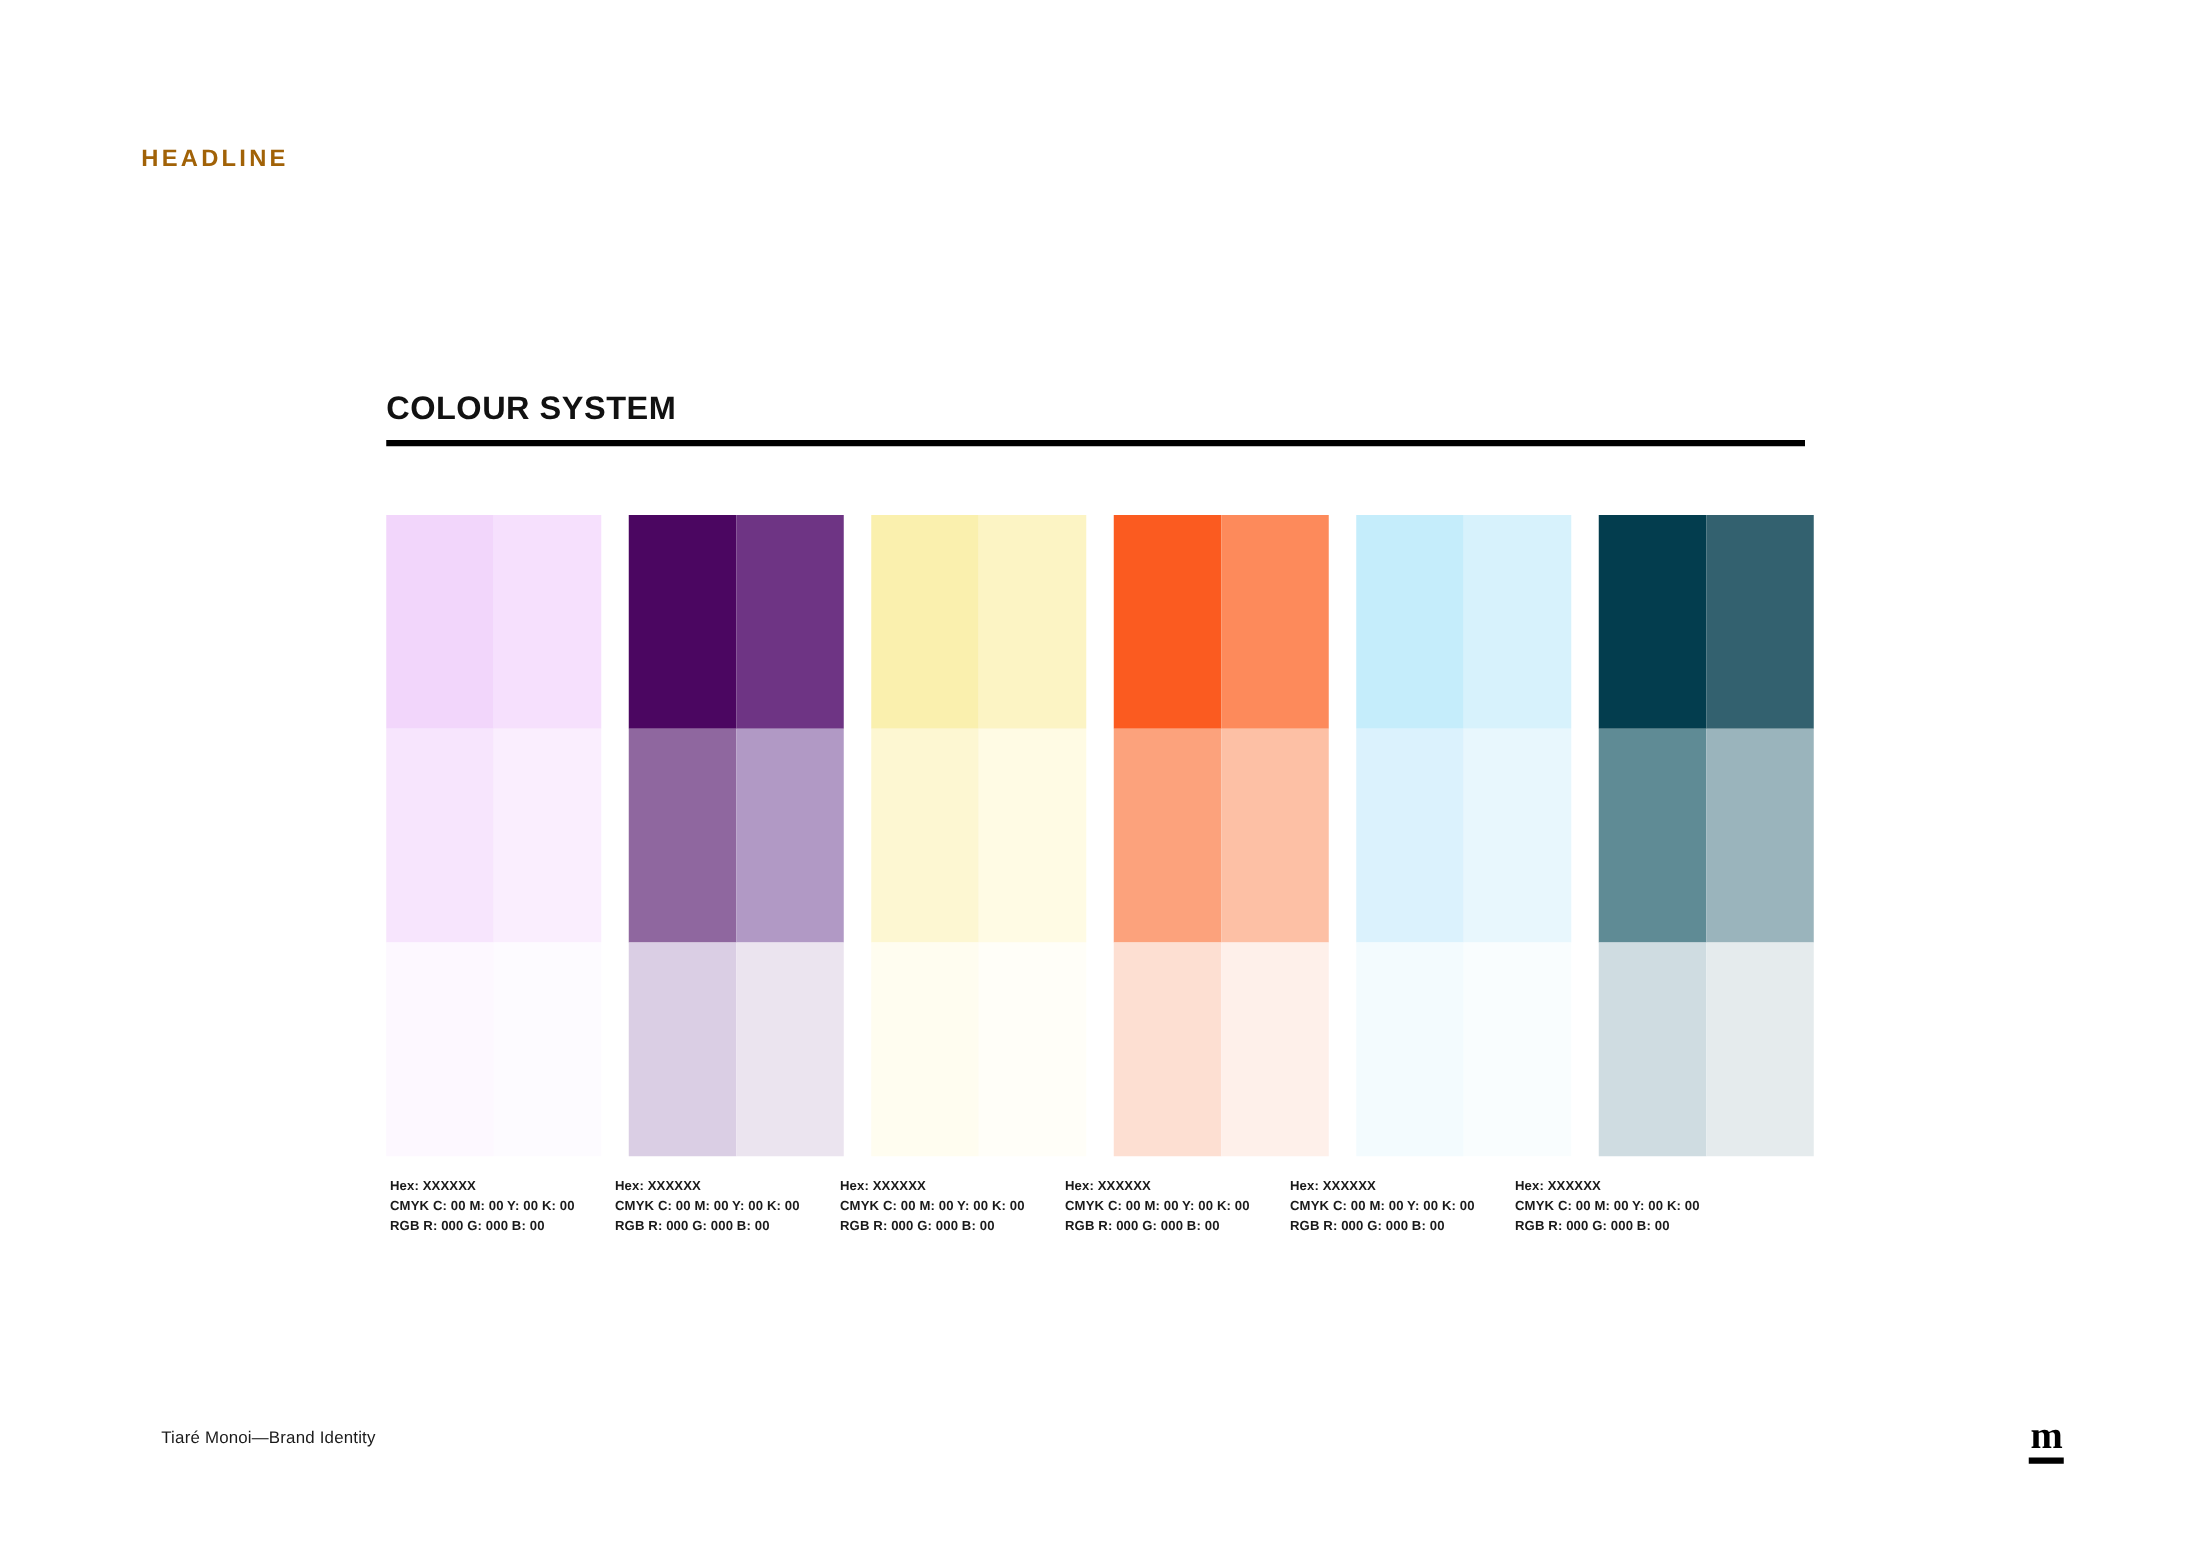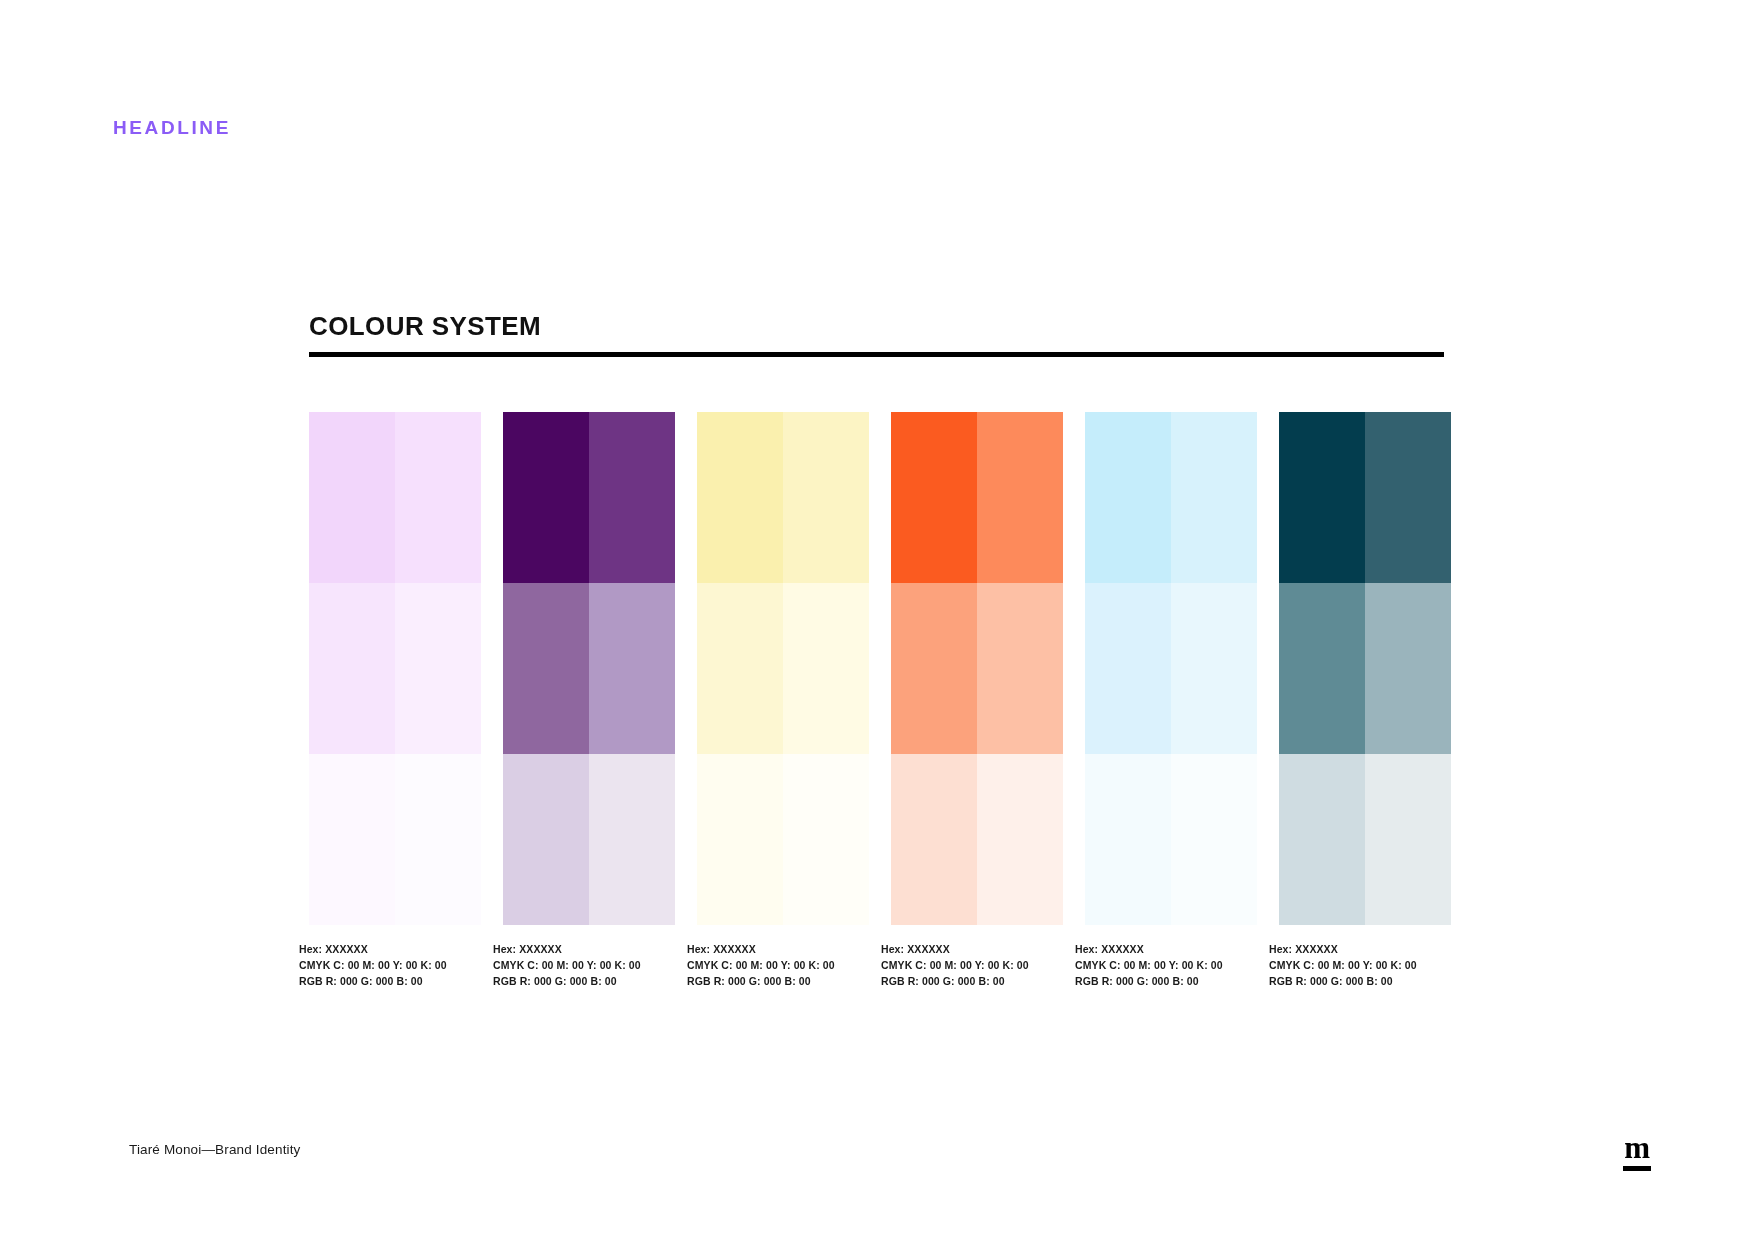--- a/index.html
+++ b/index.html
@@ -24,21 +24,21 @@
   }
 
   
   .headline {
     position: absolute;
     left: 113px;
     top: 118px;
     font-size: 19px;
     font-weight: 700;
     letter-spacing: 2.6px;
-    color: #8b5cf6;
+    color: #a16207;
     line-height: 1;
     white-space: nowrap;
   }
 
   
   .section-title {
     position: absolute;
     left: 309px;
     top: 313px;
     font-size: 26px;
@@ -81,25 +81,25 @@
     display: flex;
   }
   .swatch-row .cell {
     flex: 1 1 0;
     height: 100%;
   }
 
   
   .specs {
     position: absolute;
-    left: 299px;
+    left: 312px;
     top: 941px;
     width: 1145px;
     display: flex;
-    gap: 22px;
+    gap: 8px;
   }
 
   .spec-block {
     width: 172px;
     font-size: 10.5px;
     font-weight: 700;
     line-height: 16.2px;
     color: #1a1a1a;
     letter-spacing: 0.1px;
     white-space: nowrap;

